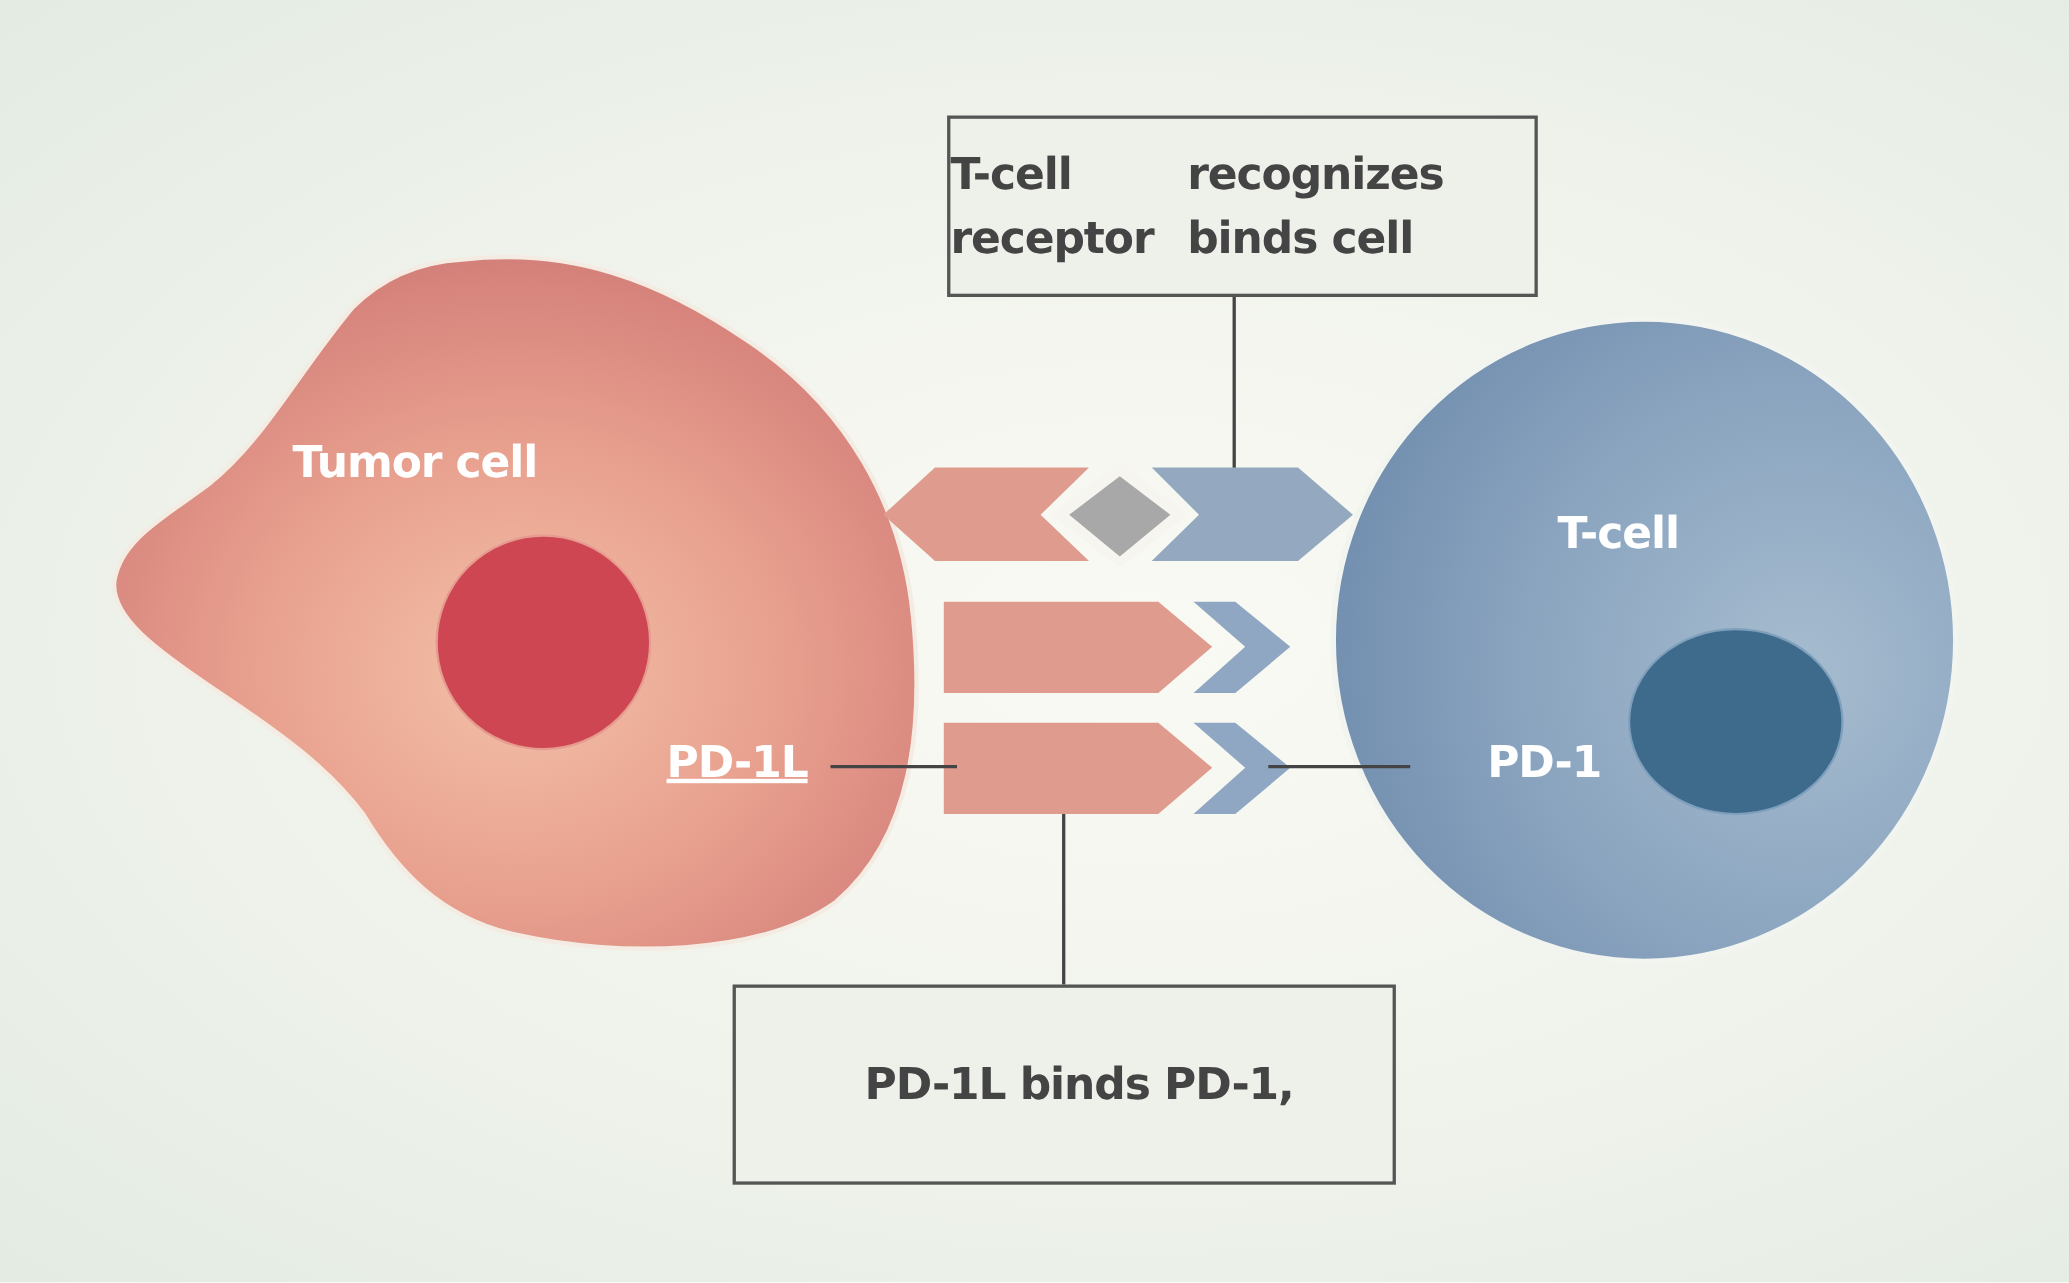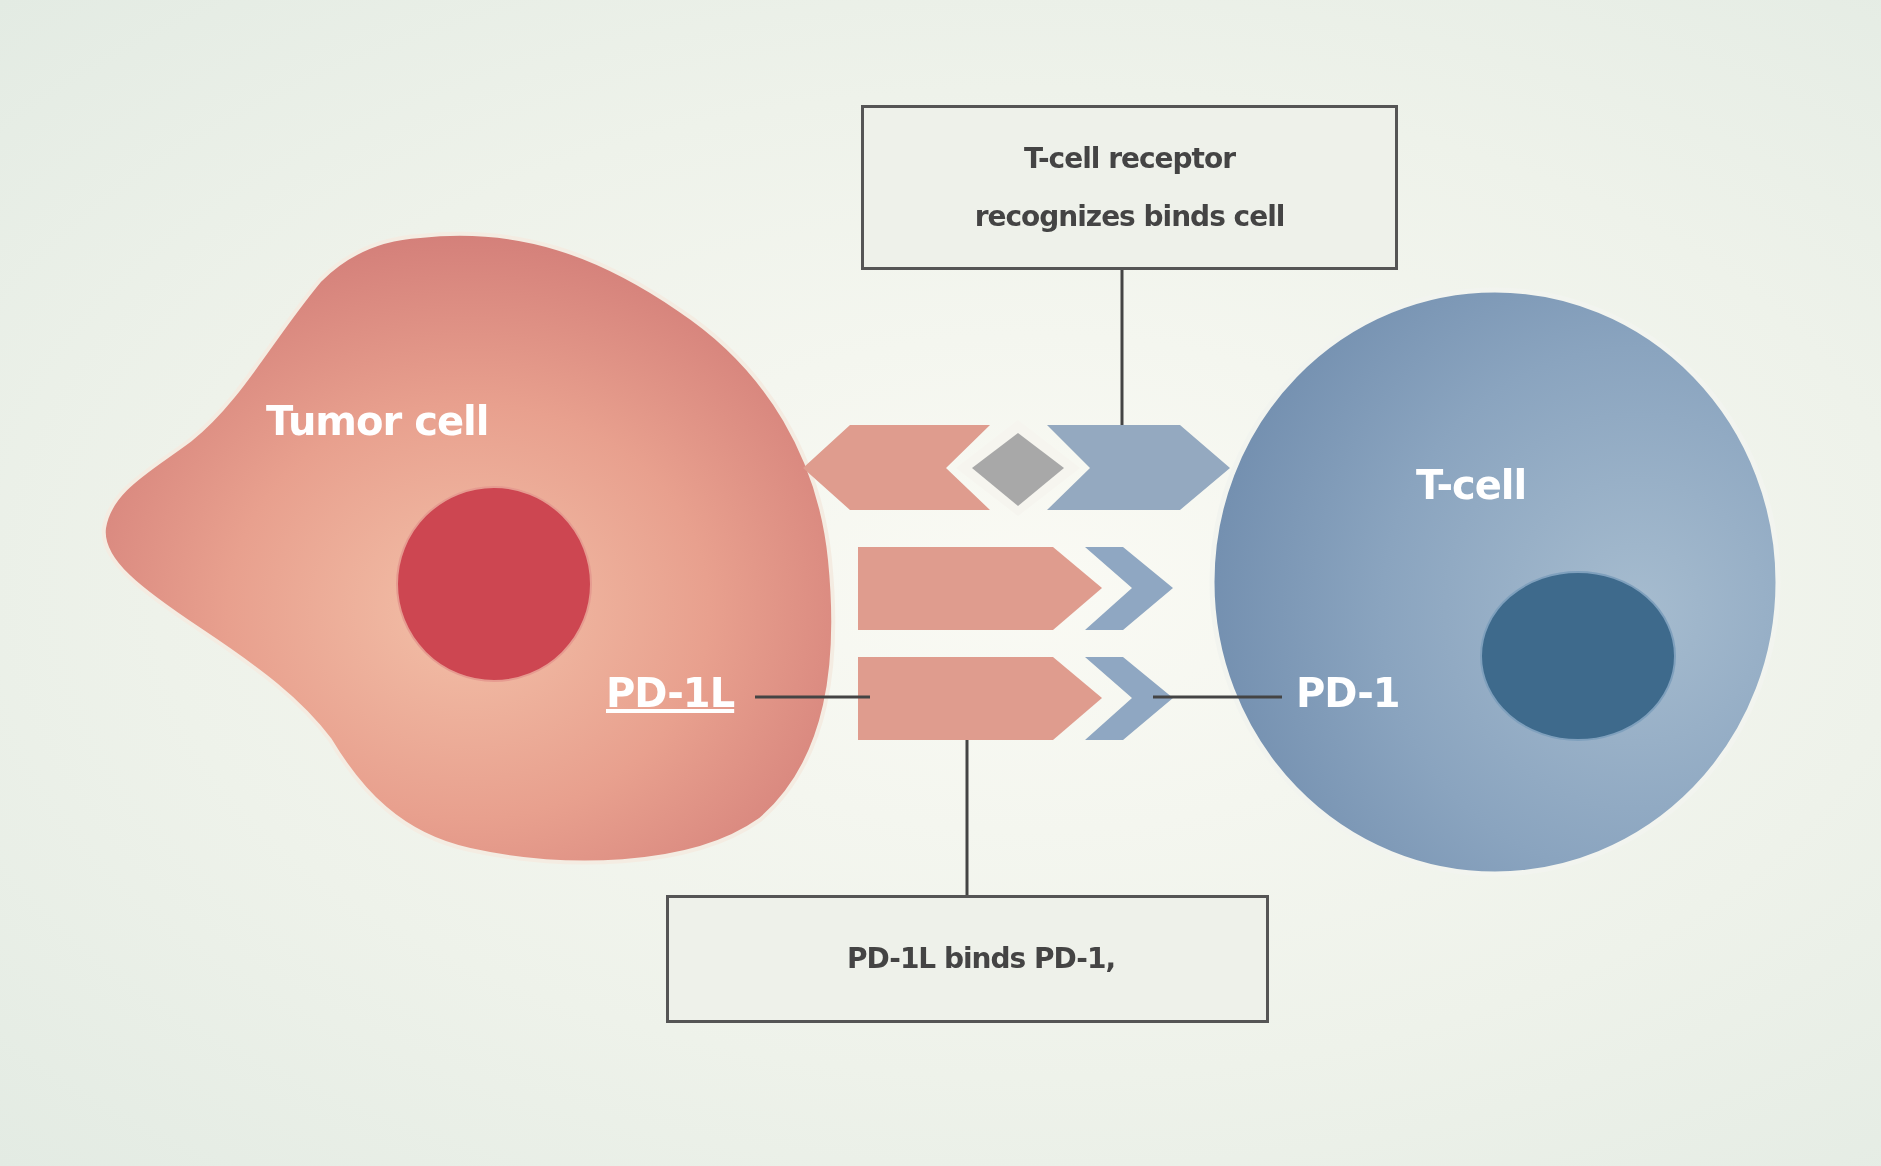--- a/index.html
+++ b/index.html
@@ -1,19 +1,19 @@
 <!DOCTYPE html>
 <html><head>
 <meta charset="utf-8">
 <style>
   html,body{margin:0;padding:0;}
   body{width:1881px;height:1166px;overflow:hidden;font-family:"DejaVu Sans",sans-serif;}
   #stage{position:relative;width:1881px;height:1166px;background:radial-gradient(ellipse at 55% 50%, #fafaf4 0%, #eef2ea 60%, #e3ebe3 100%);}
   svg{position:absolute;left:0;top:0;}
-  .box{position:absolute;border:3px solid #555;background:#eef1ea;box-sizing:border-box;display:flex;flex-direction:column;align-items:center;justify-content:center;color:#444;font-weight:bold;font-size:28px;line-height:58px;letter-spacing:-1px;}
+  .box{position:absolute;border:3px solid #555;background:#eef1ea;box-sizing:border-box;display:flex;flex-direction:row;align-items:center;justify-content:center;color:#444;font-weight:bold;font-size:40px;line-height:58px;letter-spacing:-1px;}
   .lbl{position:absolute;color:#fff;font-weight:bold;font-size:40px;letter-spacing:-1px;white-space:nowrap;text-align:center;}
 </style>
 </head>
 <body>
 
 <div id="stage">
   <svg width="1881" height="1166" viewBox="0 0 1881 1166">
     <defs>
       <radialGradient id="tumorGrad" cx="0.5" cy="0.6" r="0.6">
         <stop offset="0" stop-color="#f3c0a8"></stop>
@@ -49,21 +49,21 @@
 
     <line x1="755" y1="697" x2="870" y2="697" stroke="#444" stroke-width="3"></line>
     <line x1="1153" y1="697" x2="1282" y2="697" stroke="#444" stroke-width="3"></line>
   </svg>
 
   <div class="box" style="left:861px;top:105px;width:537px;height:165px;">
     <div>T-cell receptor</div>
     <div>recognizes binds cell</div>
   </div>
 
-  <div class="box" style="left:666px;top:895px;width:603px;height:128px;padding-left:27px;">
+  <div class="box" style="left:666px;top:895px;width:603px;height:182px;padding-left:27px;">
     <div>PD-1L binds PD-1,</div>
   </div>
 
   <div class="lbl" style="left:266px;top:398px;">Tumor cell</div>
   <div class="lbl" style="left:1392px;top:462px;margin-left:24px;">T-cell</div>
   <div class="lbl" style="left:606px;top:670px;text-decoration:underline;">PD-1L</div>
-  <div class="lbl" style="left:1296px;top:670px;">PD-1</div>
+  <div class="lbl" style="left:1352px;top:670px;">PD-1</div>
 </div>
 
 </body></html>

